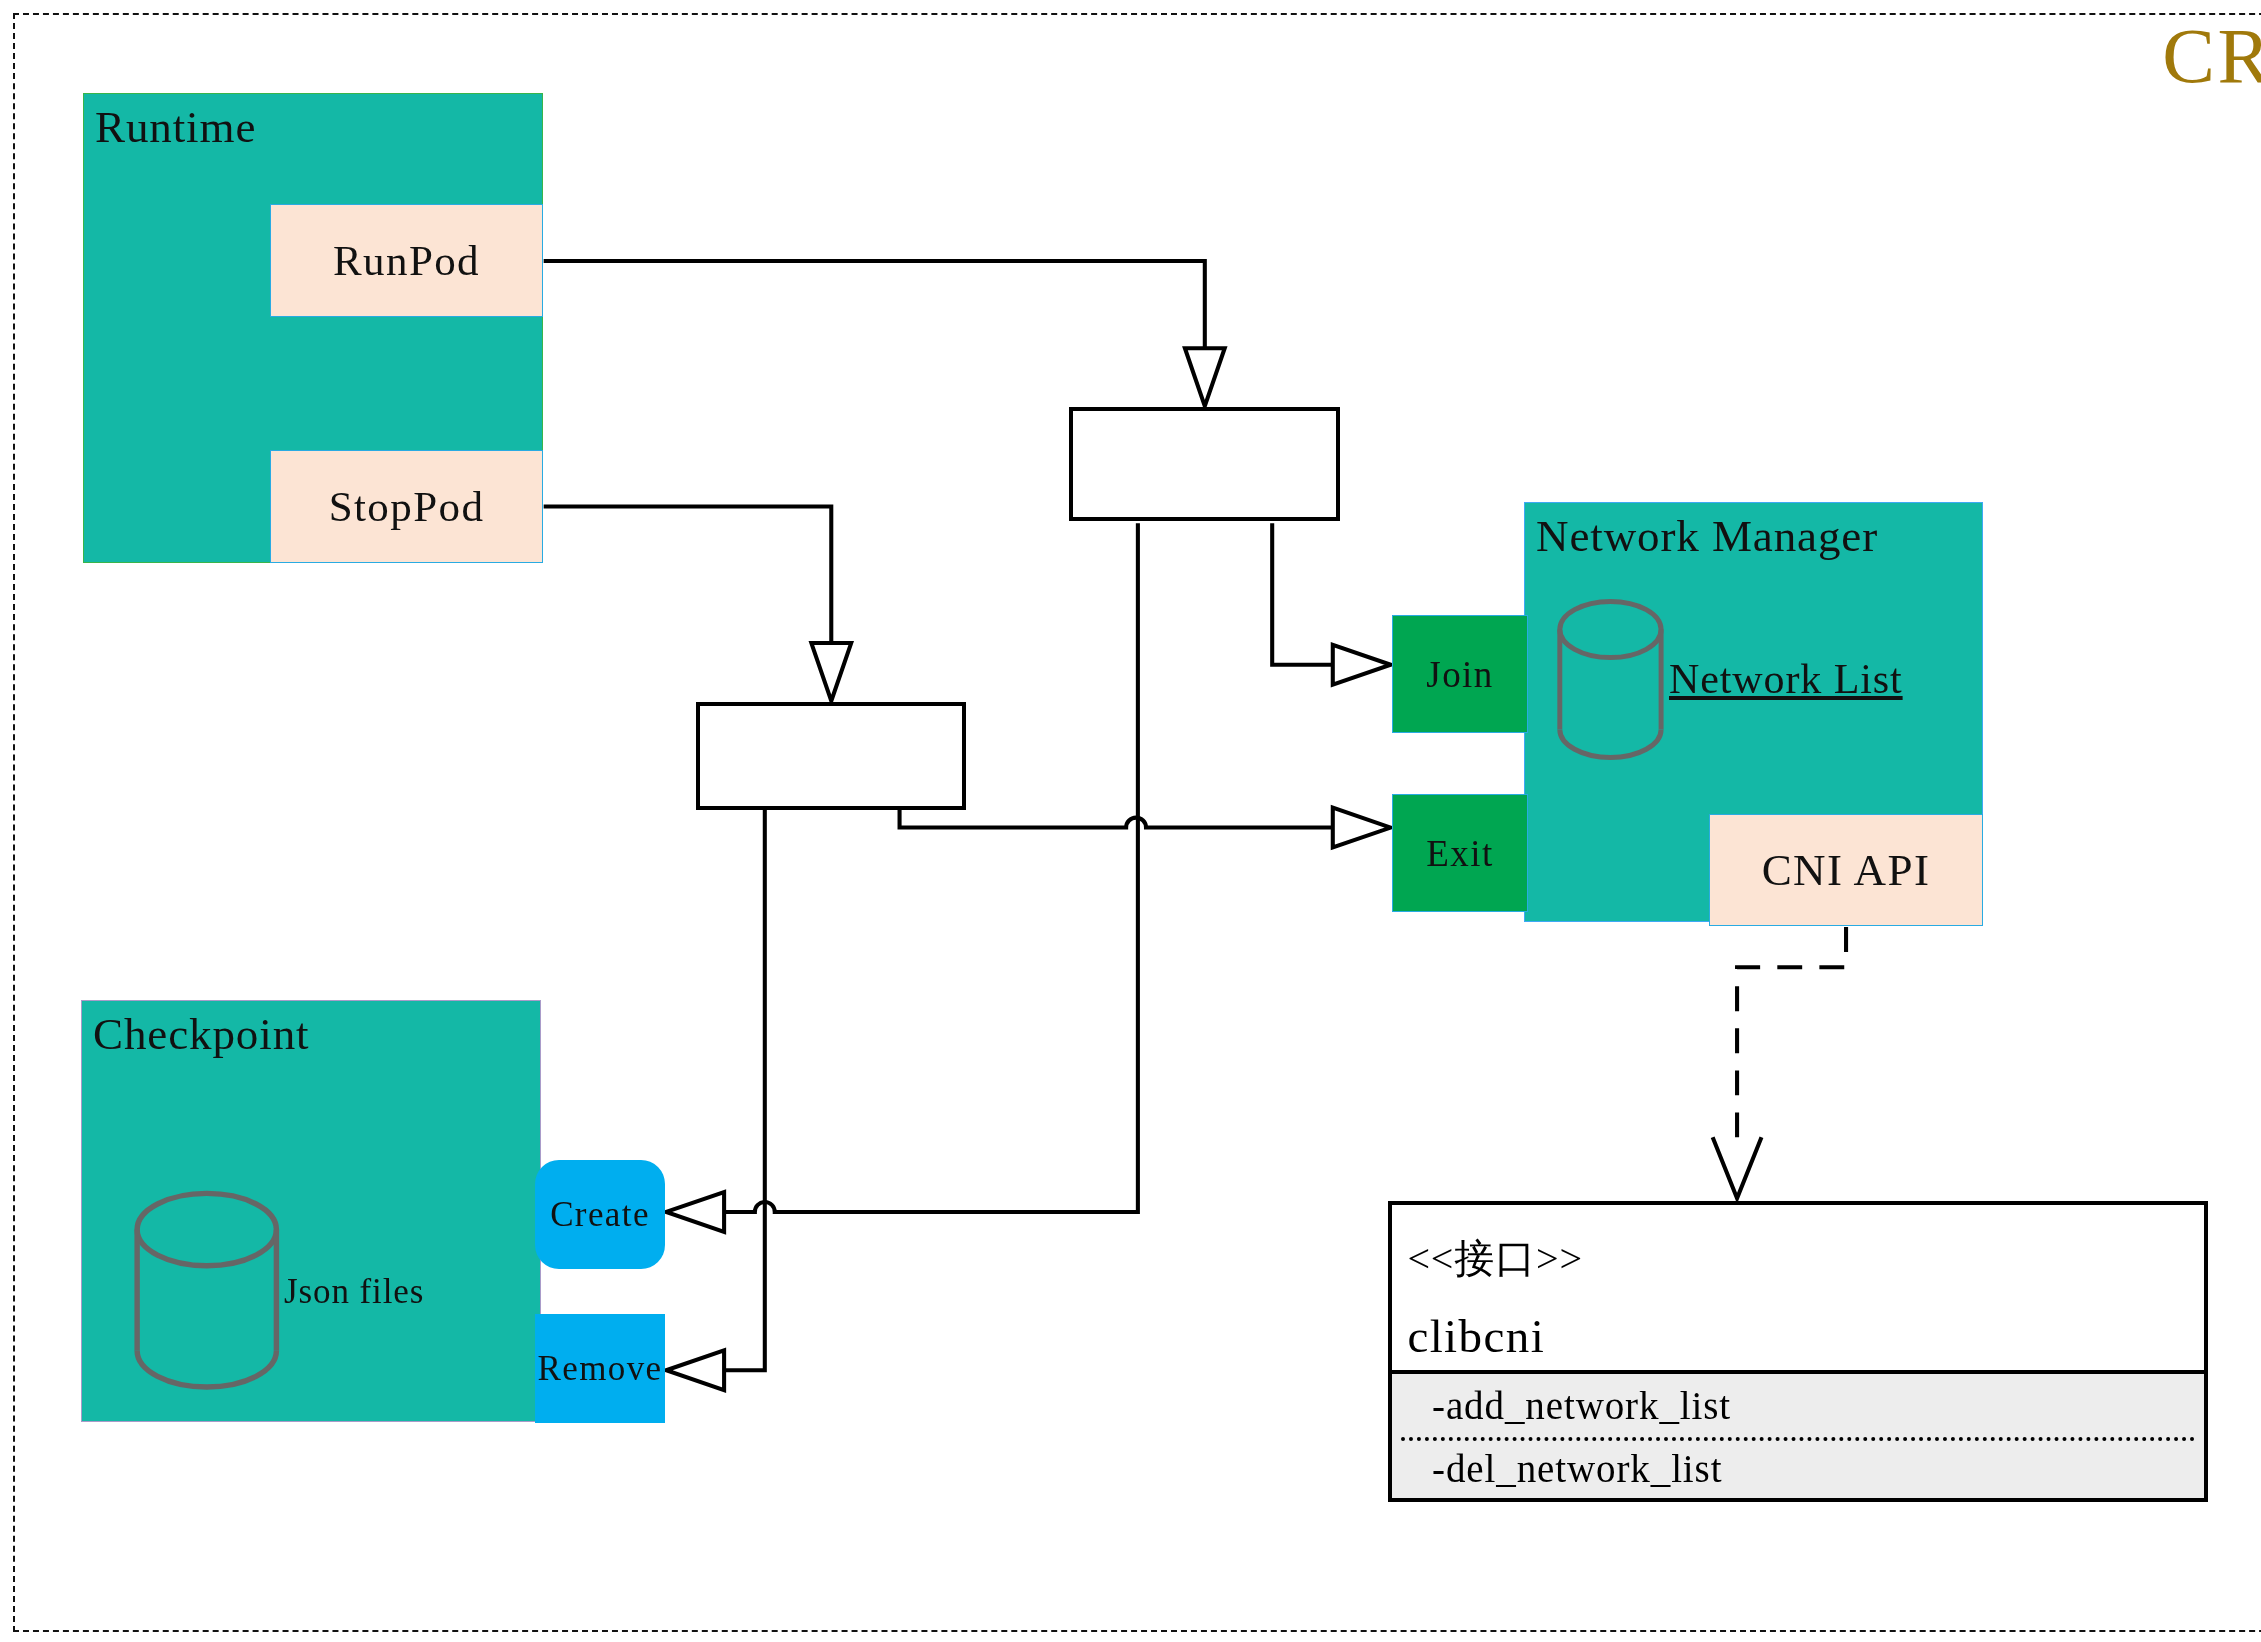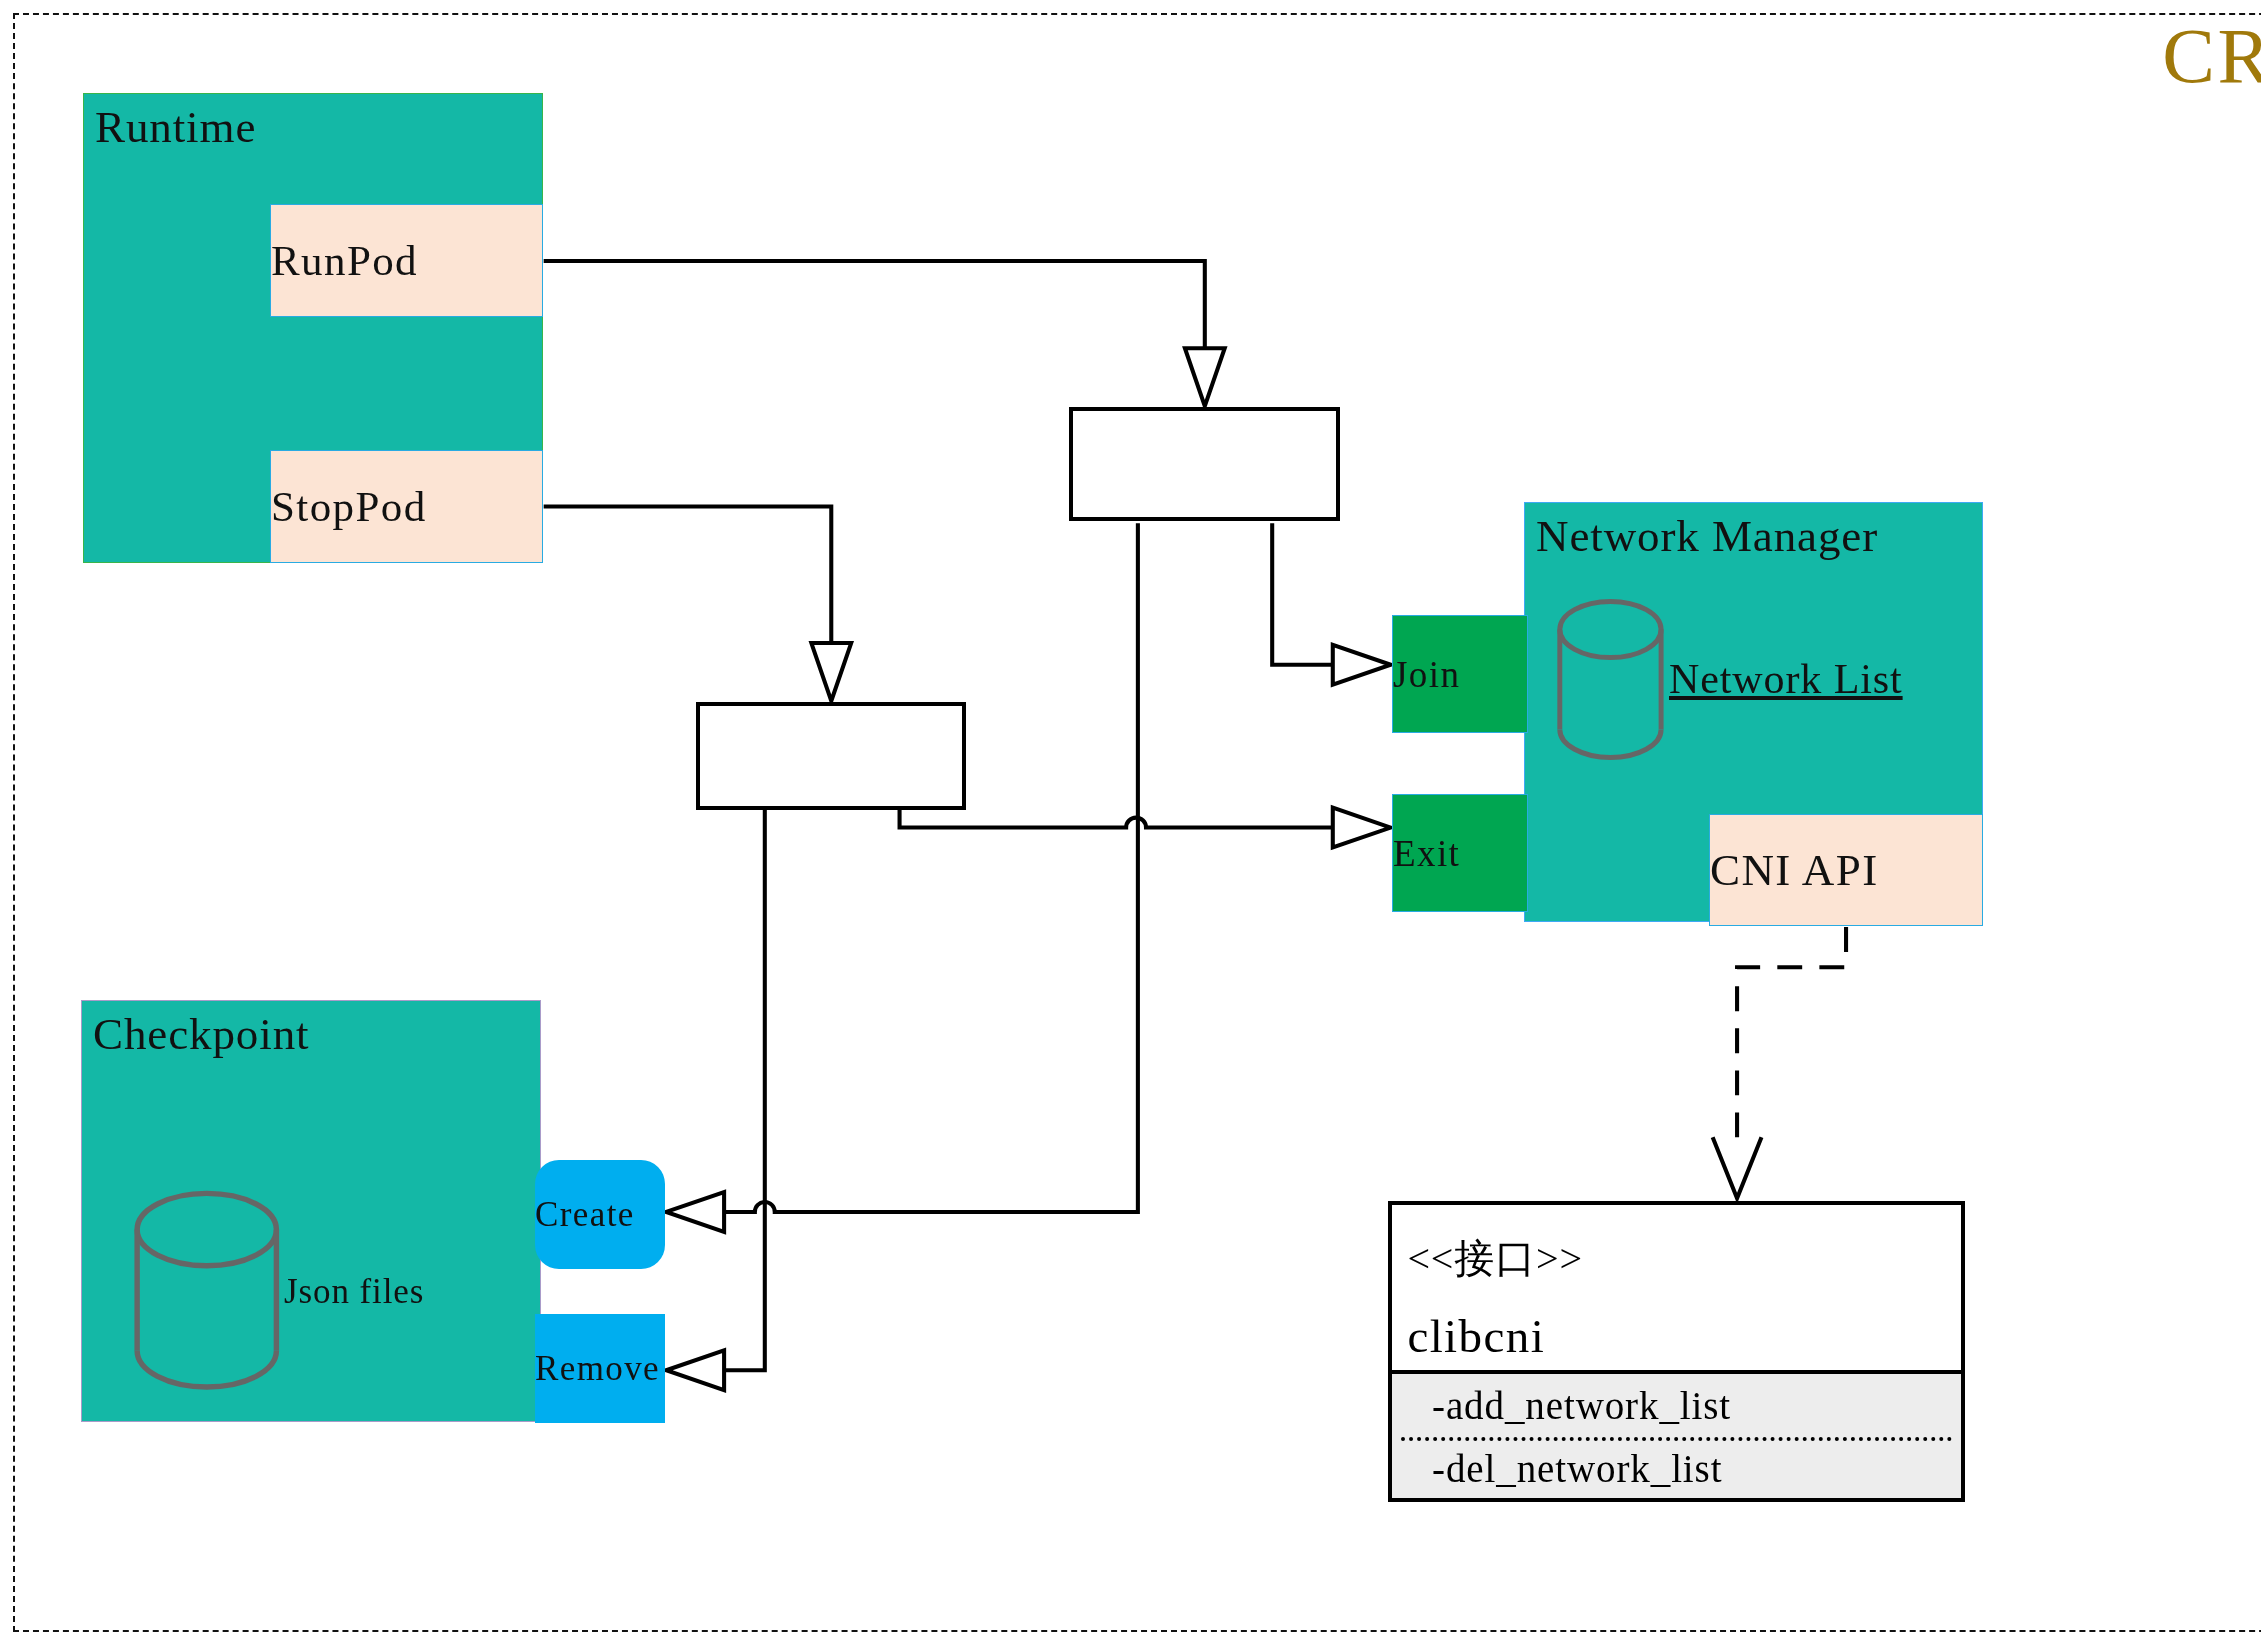--- a/index.html
+++ b/index.html
@@ -27,21 +27,21 @@
     position:absolute;left:11px;top:7.2px;
     font-size:45px;color:#111111;letter-spacing:0.9px;white-space:nowrap;
   }
 
   .runtime{left:83px;top:93px;width:460px;height:470px;border:1.4px solid #39B54A;}
   .checkpoint{left:81px;top:1000px;width:460px;height:422px;border:1.4px solid #A99BC9;}
   .netmgr{left:1524px;top:502px;width:459px;height:420px;border:1.4px solid #3FA9F5;}
 
   .pill{
     position:absolute;box-sizing:border-box;
-    display:flex;align-items:center;
+    display:flex;align-items:center;justify-content:center;
     font-size:43px;color:#111111;letter-spacing:1.4px;white-space:nowrap;
   }
   .peach{background:#FCE4D4;border:1.8px solid #29ABE2;}
   .runpod{left:270px;top:204px;width:273px;height:113px;}
   .stoppod{left:270px;top:450px;width:273px;height:113px;}
   .cniapi{left:1709px;top:814px;width:274px;height:112px;font-size:45px;}
 
   .greenbtn{background:#00A651;border:1.4px solid #29ABE2;font-size:37px;}
   .join{left:1392px;top:615px;width:136px;height:118px;}
   .exit{left:1392px;top:794px;width:136px;height:118px;}
@@ -52,21 +52,21 @@
 
   .proc{position:absolute;box-sizing:border-box;background:#ffffff;border:4.5px solid #000000;}
   .proc1{left:1069px;top:407px;width:271px;height:114px;}
   .proc2{left:696px;top:702px;width:270px;height:108px;}
 
   .store-label{position:absolute;font-size:42px;color:#111111;letter-spacing:0.9px;white-space:nowrap;}
   .nm-store-label{left:1669px;top:655px;text-decoration:underline;}
   .cp-store-label{left:284px;top:1272px;font-size:35px;}
 
   .iface{
-    position:absolute;left:1388px;top:1201px;width:577px;height:301px;
+    position:absolute;left:1388px;top:1201px;width:820px;height:301px;
     box-sizing:border-box;border:4.5px solid #000000;background:#14b8a6;
   }
   .iface-head{position:absolute;left:0;top:0;right:0;height:165px;background:#ffffff;}
   .iface-stereotype{position:absolute;left:15.4px;top:26px;font-size:40px;letter-spacing:0.9px;}
   .iface-name{position:absolute;left:15.4px;top:104px;font-size:47px;letter-spacing:1.4px;}
   .iface-methods{
     position:absolute;left:0;right:0;bottom:0;top:165px;
     background:#EDEDED;border-top:4.5px solid #000000;
   }
   .iface-row{position:absolute;left:0;right:0;height:63px;display:flex;align-items:center;}

